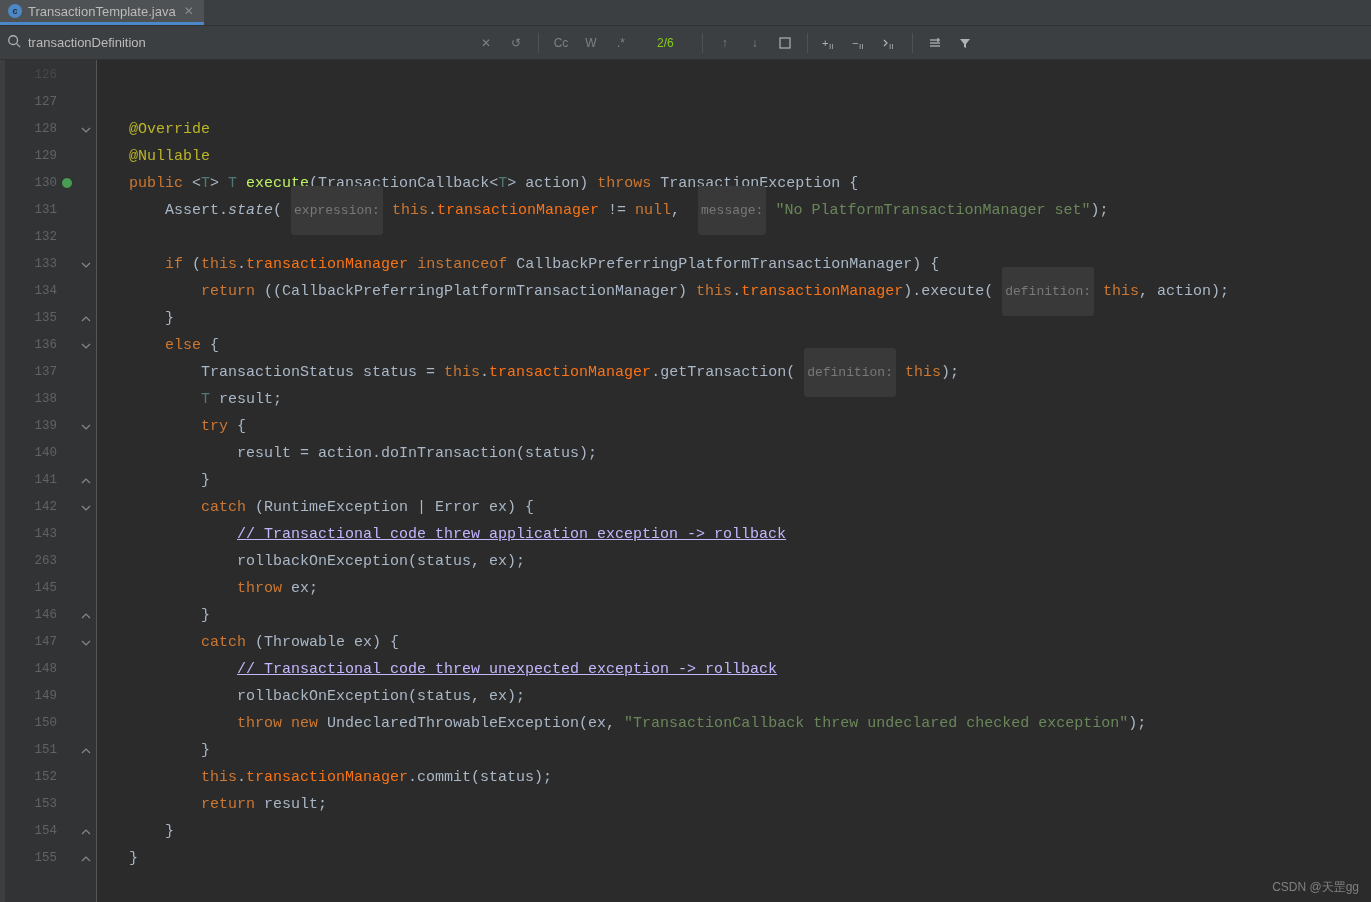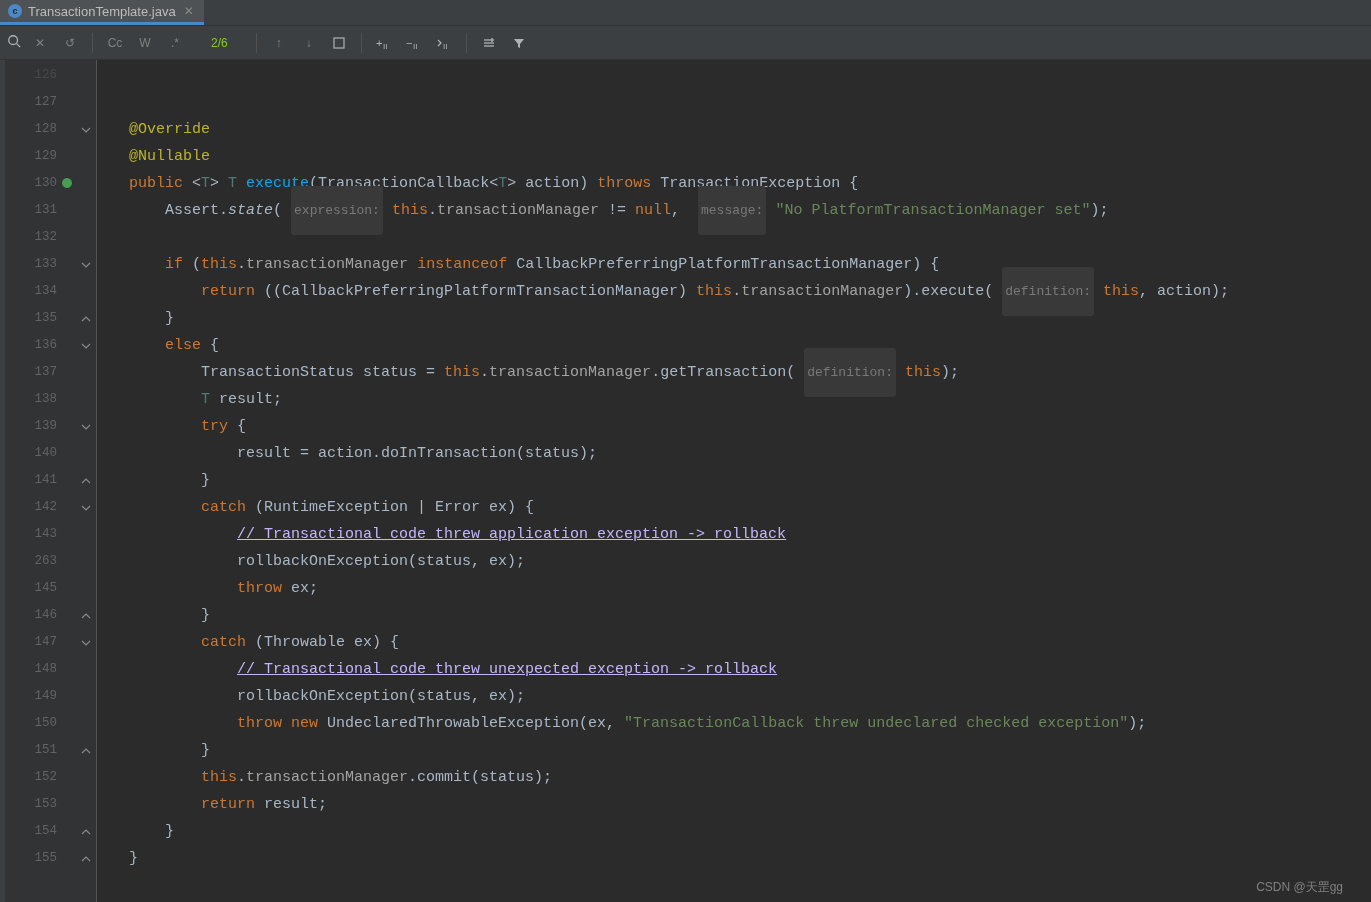--- a/index.html
+++ b/index.html
@@ -120,35 +120,35 @@
     padding-left: 32px;
     padding-top: 2px;
     font-size: 15px;
     line-height: 27px;
     white-space: pre;
   }
   .code-line { height: 27px; }
   .kw { color: #cc7832; }
   .ann { color: #bbb529; }
   .str { color: #6a8759; }
-  .fld { color: #a3a3a3; }
-  .mtd { color: #0ea5e9; font-family: Liberation Mono, monospace; }
+  .fld { color: #f97316; }
+  .mtd { color: #bef264; font-family: Liberation Mono, monospace; }
   .generic { color: #507874; }
   .cmt { color: #c4b5fd; text-decoration: underline; }
   .hint {
     color: #787878;
     background: #393939;
     padding: 17px 3px;
     border-radius: 3px;
     font-size: 13px;
   }
   .italic { font-style: italic; text-align: center; }
   .watermark {
     position: absolute;
-    right: 28px;
+    right: 12px;
     bottom: 6px;
     color: #808080;
     font-size: 12px;
     font-family: -apple-system, "Segoe UI", sans-serif;
   }
 </style>
 </head>
 <body>
 
 <div class="tab-bar">
@@ -159,20 +159,21 @@
   </div>
 </div>
 
 <div class="find-bar">
   <span class="find-icon">
     <svg width="14" height="14" viewBox="0 0 16 16" fill="none" stroke="#afb1b3" stroke-width="1.5">
         <circle cx="7" cy="7" r="5"></circle>
         <line x1="11" y1="11" x2="15" y2="15"></line>
       </svg>
   </span>
+  <input class="find-input" value="transactionDefinition" style="">
   <span class="find-btn">✕</span>
   <span class="find-btn">↺</span>
   <span class="find-sep"></span>
   <span class="find-btn">Cc</span>
   <span class="find-btn">W</span>
   <span class="find-btn">.*</span>
   <span class="find-count">2/6</span>
   <span class="find-sep"></span>
   <span class="find-btn">↑</span>
   <span class="find-btn">↓</span>

